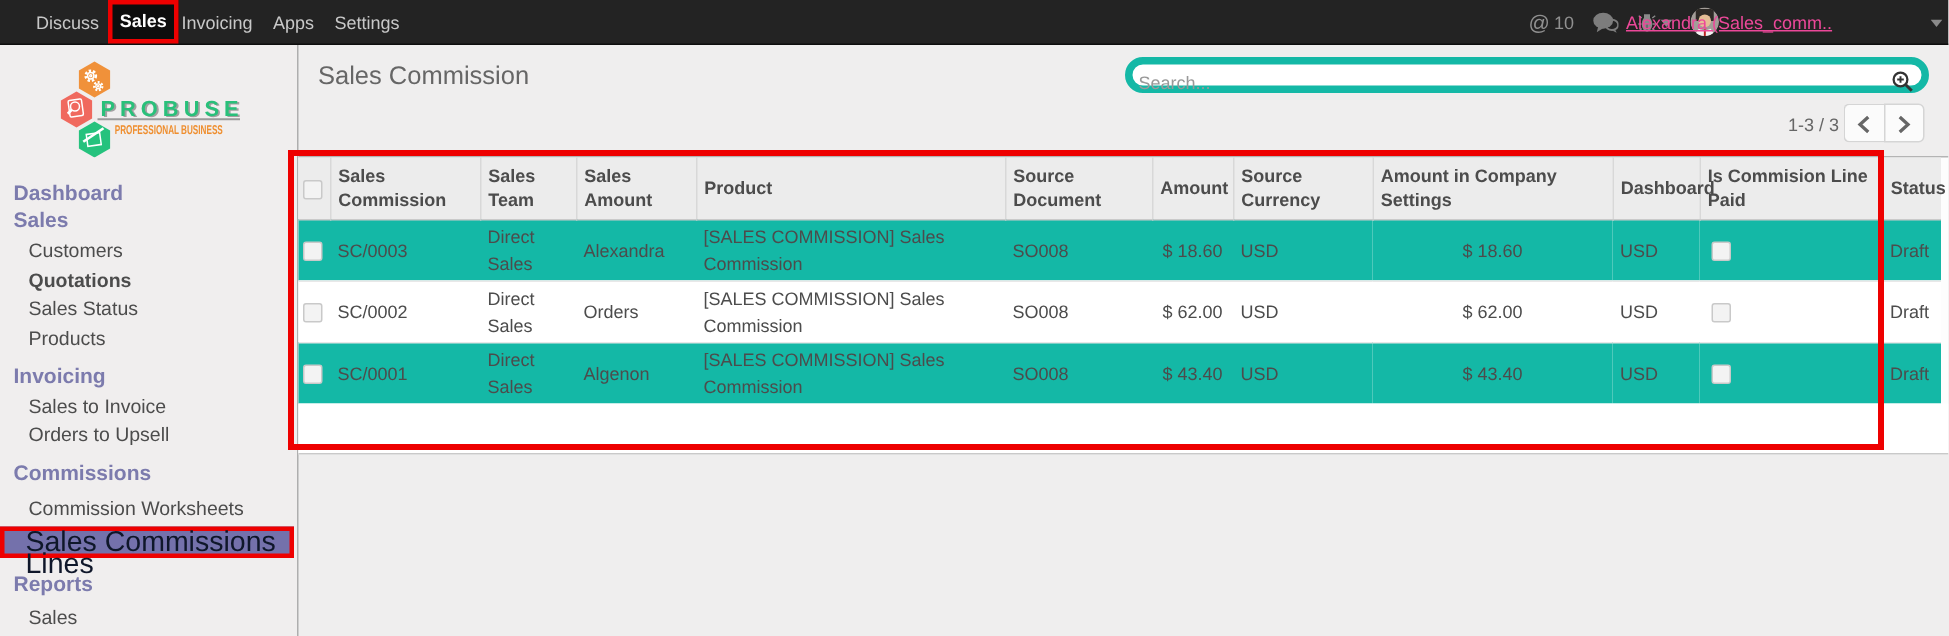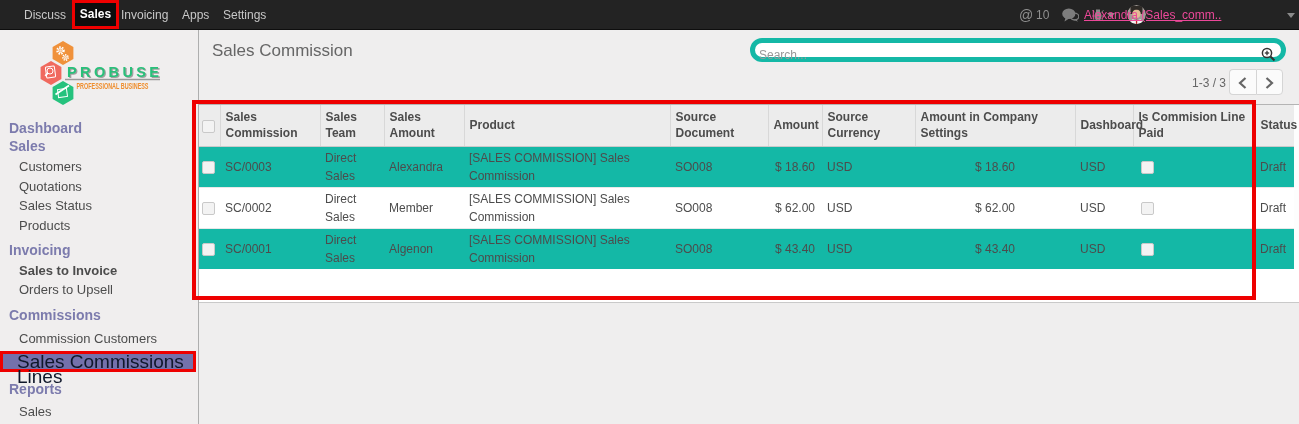--- a/index.html
+++ b/index.html
@@ -124,28 +124,28 @@
       <text x="29" y="38" font-family="Liberation Sans, sans-serif" font-weight="bold" font-size="14.5" fill="#555" transform="translate(1.3,1.3)" opacity="0.5" textLength="92" lengthAdjust="spacing">PROBUSE</text>
       <text x="29" y="38" font-family="Liberation Sans, sans-serif" font-weight="bold" font-size="14.5" fill="#29c07a" textLength="92" lengthAdjust="spacing">PROBUSE</text>
       <line x1="27" y1="40.5" x2="122" y2="40.5" stroke="#9a9a9a" stroke-width="1.3"></line>
       <text x="38.5" y="50" font-family="Liberation Sans, sans-serif" font-weight="bold" font-size="8.5" fill="#ef8e2e" textLength="72" lengthAdjust="spacingAndGlyphs">PROFESSIONAL BUSINESS</text>
     </svg>
   </div>
   <div id="menu">
     <span class="menu-head" style="top:120px;">Dashboard</span>
     <span class="menu-head" style="top:138px;">Sales</span>
     <span class="menu-item" style="top:159px;">Customers</span>
-    <span class="menu-item" style="top:179px;">Quotations</span>
+    <span class="menu-item" style="top:179px;font-weight:bold;">Quotations</span>
     <span class="menu-item" style="top:198px;">Sales Status</span>
     <span class="menu-item" style="top:218px;">Products</span>
     <span class="menu-head" style="top:242px;">Invoicing</span>
-    <span class="menu-item" style="top:263px;font-weight:bold;">Sales to Invoice</span>
+    <span class="menu-item" style="top:263px;">Sales to Invoice</span>
     <span class="menu-item" style="top:282px;">Orders to Upsell</span>
     <span class="menu-head" style="top:307px;">Commissions</span>
-    <span class="menu-item" style="top:331px;">Commission Customers</span>
+    <span class="menu-item" style="top:331px;">Commission Worksheets</span>
     <div id="menu-active">
         <span>Sales Commissions Lines</span>
       </div>
     <span class="menu-head" style="top:381px;">Reports</span>
     <span class="menu-item" style="top:404px;">Sales</span>
   </div>
 
   <div id="title">Sales Commission</div>
   <div id="searchbox">
     <span class="ph">Search...</span>
@@ -212,21 +212,21 @@
           <td>USD</td>
           <td class="num">$ 18.60</td>
           <td>USD</td>
           <td><span class="cb" style="margin-left:3px;"></span></td>
           <td>Draft</td>
         </tr>
         <tr class="even">
           <td style="padding-left:3px;"><span class="cb"></span></td>
           <td>SC/0002</td>
           <td class="wrap">Direct Sales</td>
-          <td>Member</td>
+          <td>Orders</td>
           <td class="wrap">[SALES COMMISSION] Sales Commission</td>
           <td>SO008</td>
           <td class="num">$ 62.00</td>
           <td>USD</td>
           <td class="num">$ 62.00</td>
           <td>USD</td>
           <td><span class="cb" style="margin-left:3px;"></span></td>
           <td>Draft</td>
         </tr>
         <tr class="odd">

